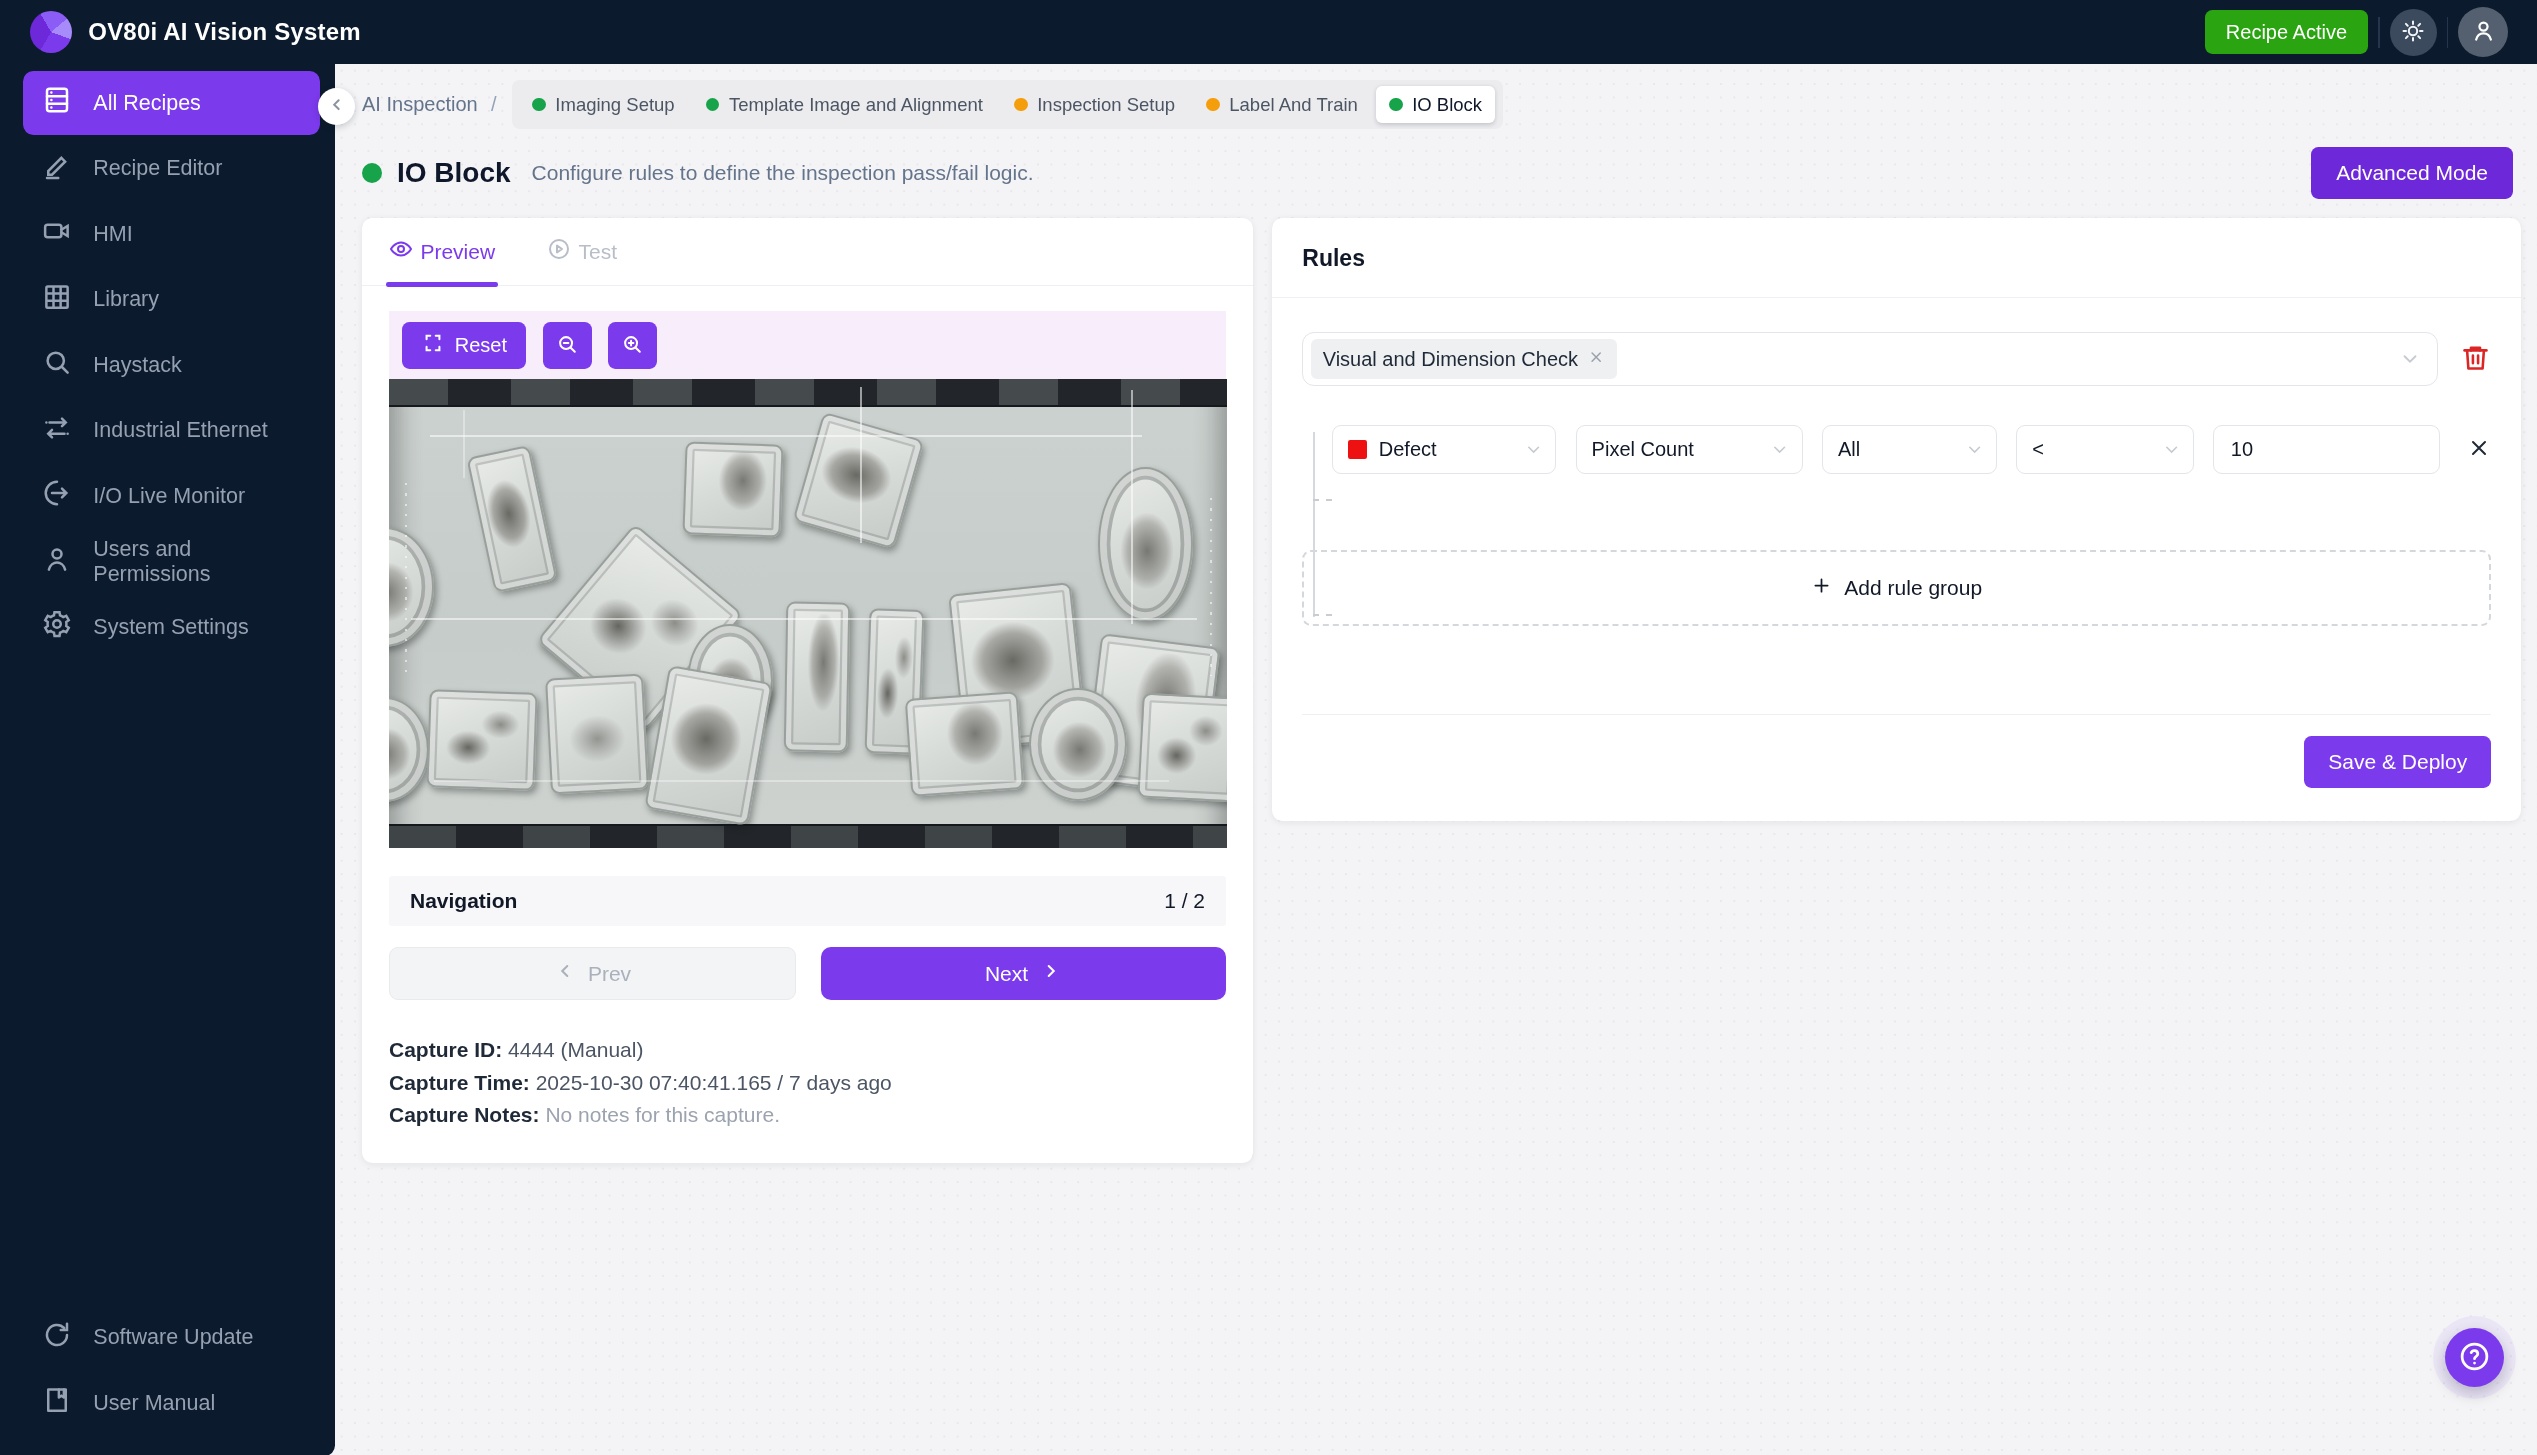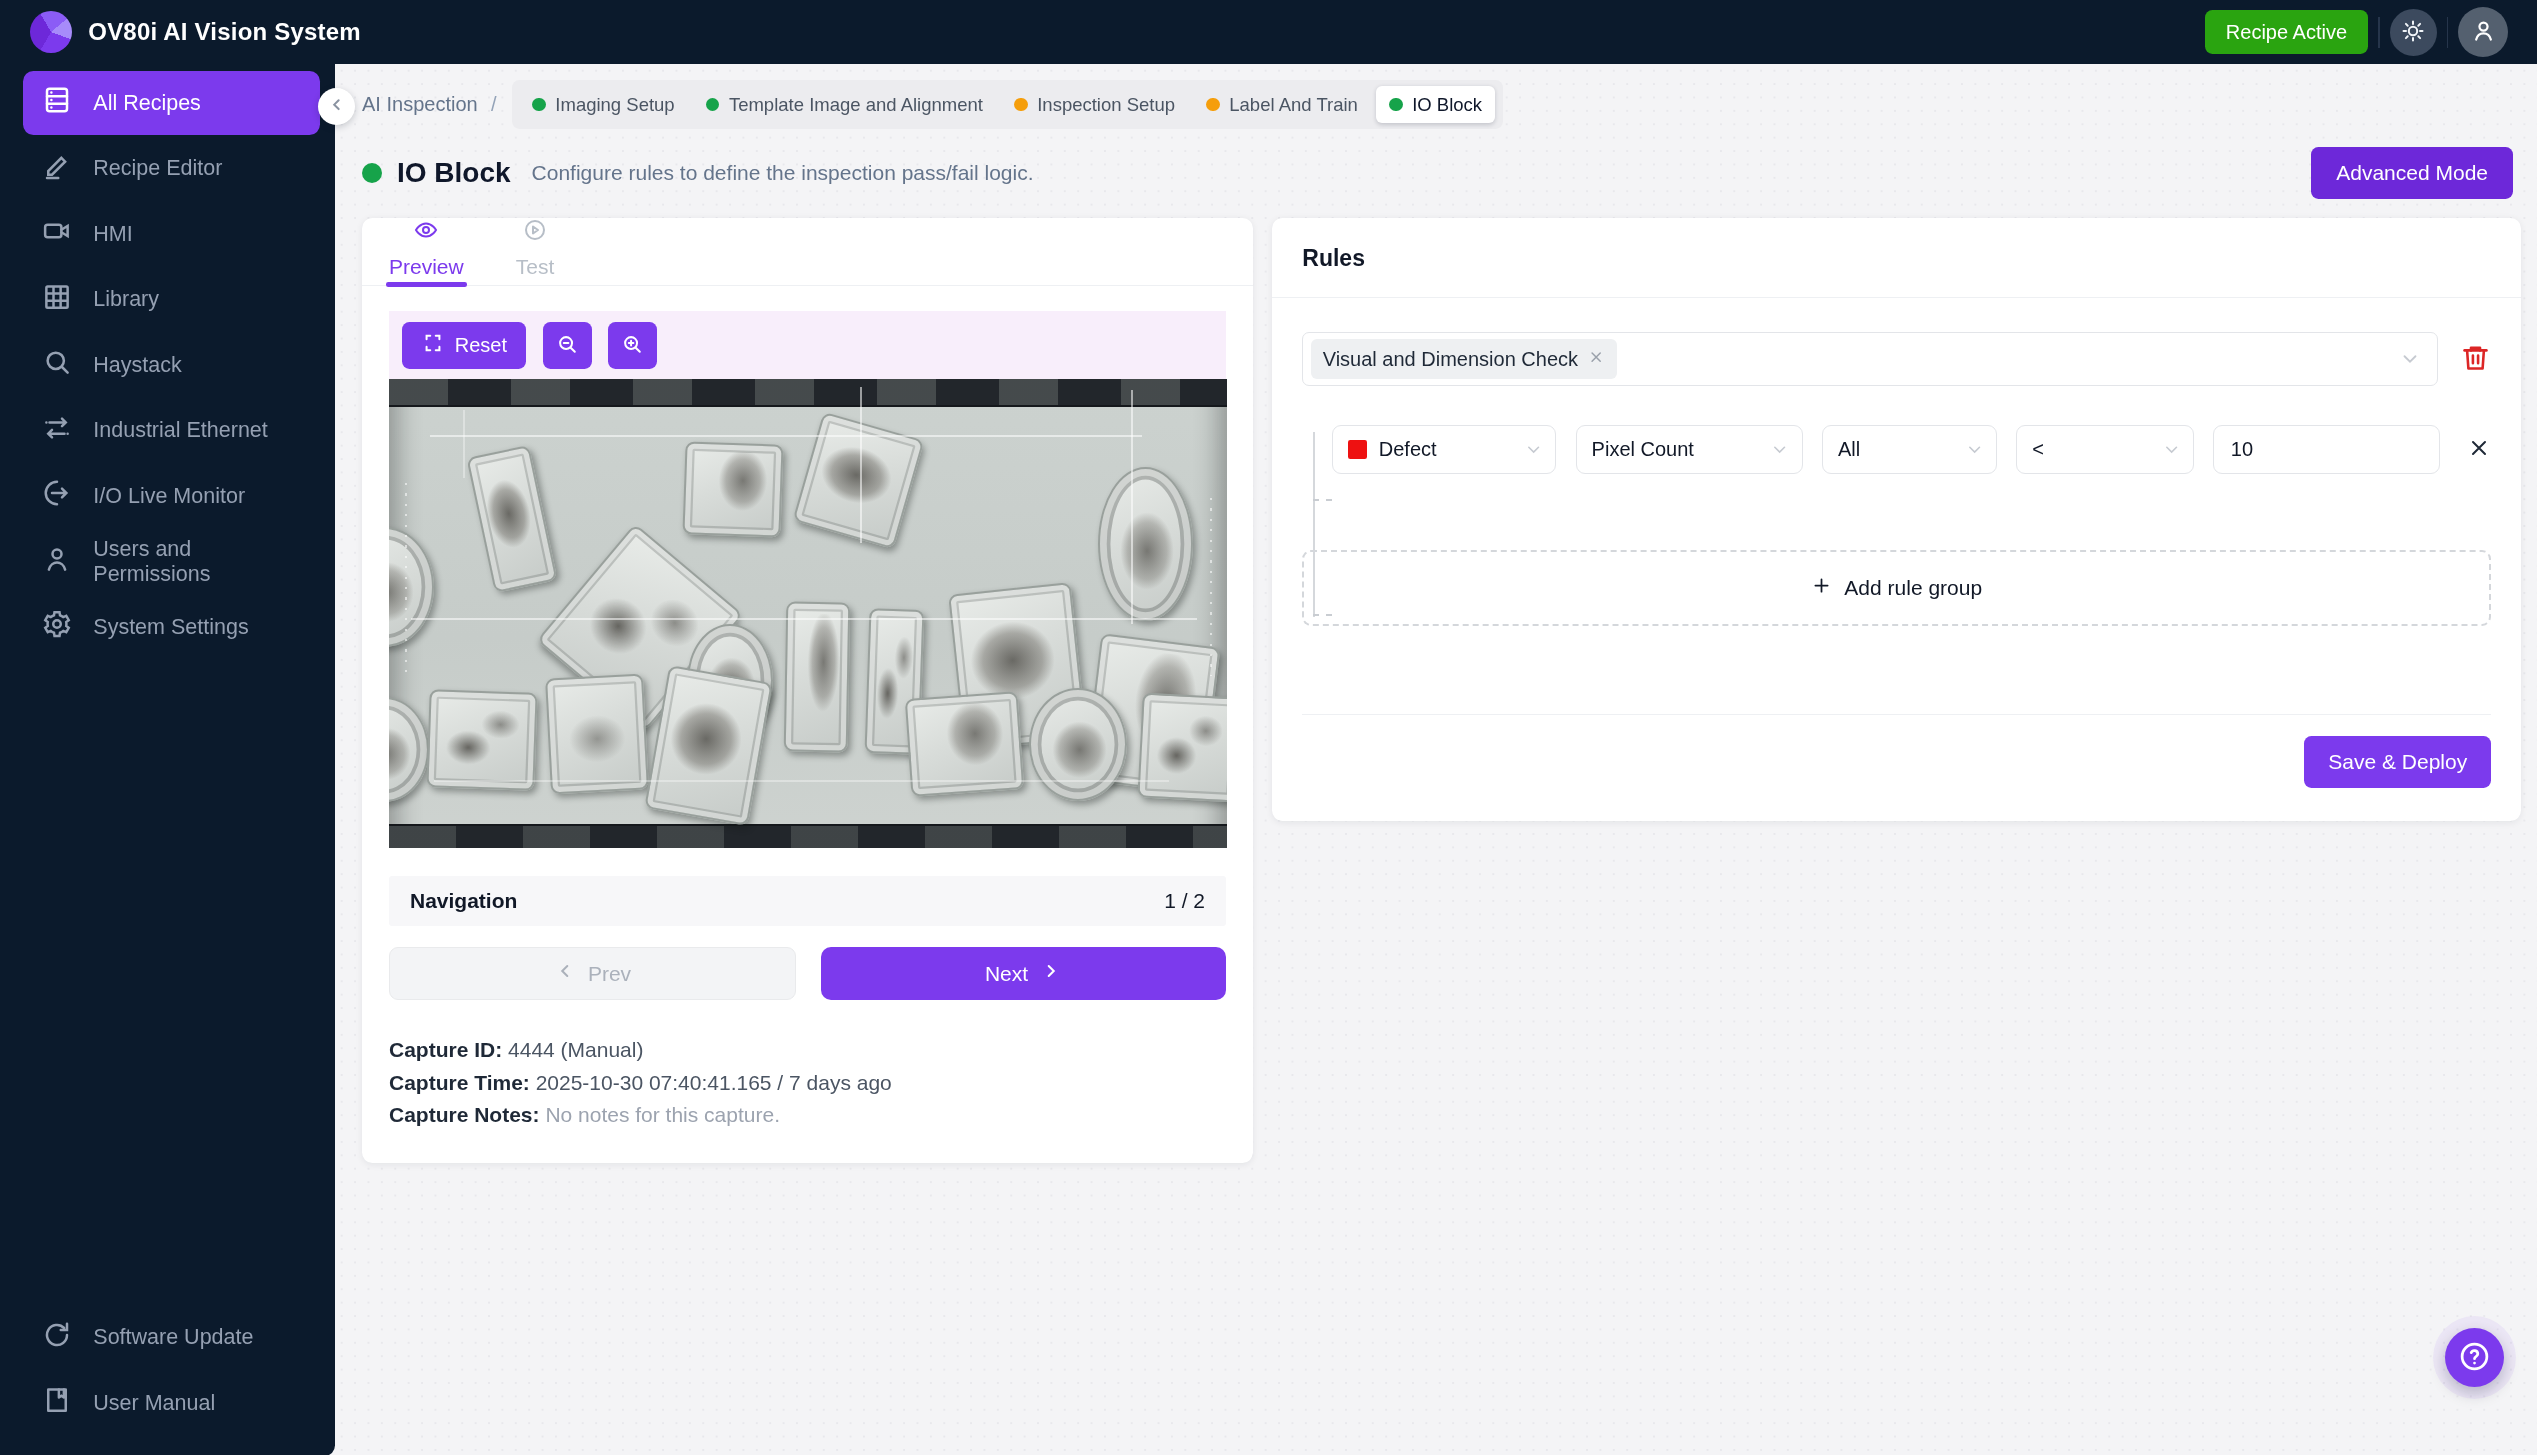--- a/index.html
+++ b/index.html
@@ -55,21 +55,21 @@
   .btn-advanced { background:#6d28d9; color:#fff; font-size:21px; padding:14px 25px; border-radius:7.4px; border:none; cursor:pointer; }
 
   
   .cards { display:flex; align-items:flex-start; gap:19.3px; margin:19.3px 24px 0 27px; }
   .card { background:#fff; border-radius:10.4px; box-shadow:0 1.5px 7.4px rgba(15,23,42,.07); }
   .card-left { width:891px; }
   .card-right { flex:1 1 auto; padding:27px 30px 33px; }
 
   
   .tabs { display:flex; gap:52px; padding:0 27px; height:68px; border-bottom:1.5px solid #eef0f3; align-items:stretch; }
-  .tab { display:flex; align-items:center; gap:7.4px; font-size:21px; position:relative; cursor:pointer;flex-direction:column; }
+  .tab { display:flex; align-items:center; gap:7.4px; font-size:21px; position:relative; cursor:pointer; }
   .tab svg { width:24px; height:24px; }
   .tab.active { color:#7c3aed; }
   .tab.active::after { content:''; position:absolute; left:-3px; right:-3px; bottom:-1.5px; height:4.5px; background:#7c3aed; border-radius:2.2px; }
   .tab.disabled { color:#b7bec7; }
 
   .panel-body { padding:25px 27px 31px; }
 
   
   .belt-toolbar { background:#f8eefb; padding:10.4px 13.4px; display:flex; gap:16.3px; align-items:center; }
   .btn-reset { background:#7c3aed; color:#fff; border:none; border-radius:7.4px; font-size:20px;
@@ -116,21 +116,21 @@
 
   
   .capture { margin-top:34px; font-size:21px; color:#4b5563; line-height:1.55; }
   .capture b { color:#1f2937; }
   .capture .muted { color:#9ca3af; }
 
   
   .rules-title { font-size:23px; font-weight:600; color:#111827; }
   .rules-divider { margin:25px -30px 0; border:none; border-top:1.5px solid #eef0f3; }
   .select-row { margin-top:34px; display:flex; align-items:center; gap:22px; }
-  .group-select { flex:1; min-height:49px; border:1.5px solid #e3e5e9; border-radius:7px; background:#fff;
+  .group-select { flex:1; min-height:49px; border:1.5px solid #e3e5e9; border-radius:12px; background:#fff;
                   display:flex; align-items:center; padding:6px 45px 6px 7.4px; position:relative; cursor:pointer; }
   .tag { background:#eef0f2; border-radius:6px; padding:8.2px 12px; font-size:20px; color:#1f2937;
          display:flex; align-items:center; gap:10.4px; }
   .tag svg { width:16.3px; height:16.3px; color:#9aa1ab; }
   .chev { position:absolute; right:16.3px; color:#c6cad1; width:22px; height:22px; }
   .btn-trash { background:none; border:none; color:#dc2626; cursor:pointer; }
   .btn-trash svg { width:31px; height:31px; }
 
   .rules-tree { position:relative; padding-left:30px; margin-top:0; }
   .tree-line { position:absolute; left:11px; top:7.4px; height:185px; border-left:2.2px solid #d5d8dc; }

